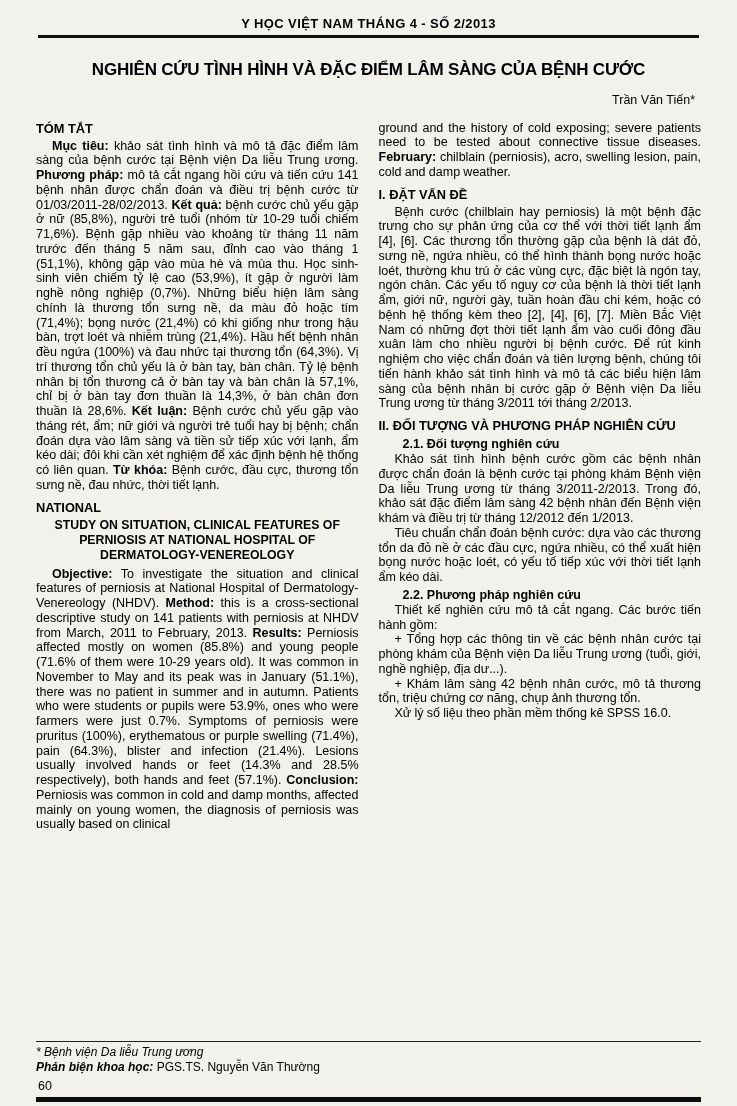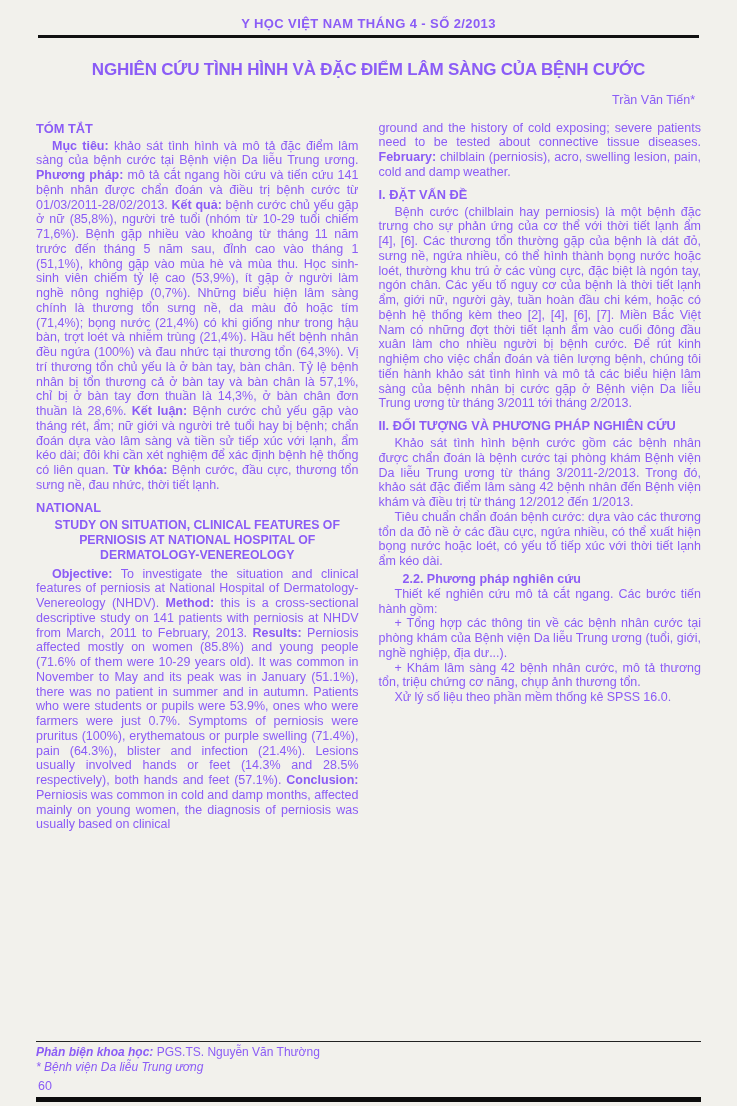--- a/index.html
+++ b/index.html
@@ -6,21 +6,21 @@
   html,body { width:737px; }
   body {
     width:737px; height:1106px;
     background:#e9e7e2;
     font-family:"Liberation Sans", sans-serif;
   }
   .page {
     position:relative;
     width:737px; height:1106px;
     background:#f2f1ec;
-    color:#8b5cf6;
+    color:#000000;
     padding:16px 36px 0 36px;
     overflow:hidden;
   }
   .journal-title {
     text-align:center;
     font-weight:bold;
     font-size:13px;
     letter-spacing:.4px;
     padding-bottom:4px;
   }
@@ -119,38 +119,39 @@
     </div>
 
     <div class="col">
       <p class="para"><span>ground and the history of cold exposing; severe patients need to be tested about connective tissue diseases. </span><span class="b">February:</span><span> chilblain (perniosis), acro, swelling lesion, pain, cold and damp weather.</span></p>
 
       <h2 class="sec-heading">I. ĐẶT VẤN ĐỀ</h2>
       <p class="para indent">Bệnh cước (chilblain hay perniosis) là một bệnh đặc trưng cho sự phản ứng của cơ thể với thời tiết lạnh ẩm [4], [6]. Các thương tổn thường gặp của bệnh là dát đỏ, sưng nề, ngứa nhiều, có thể hình thành bọng nước hoặc loét, thường khu trú ở các vùng cực, đặc biệt là ngón tay, ngón chân. Các yếu tố nguy cơ của bệnh là thời tiết lạnh ẩm, giới nữ, người gày, tuần hoàn đầu chi kém, hoặc có bệnh hệ thống kèm theo [2], [4], [6], [7]. Miền Bắc Việt Nam có những đợt thời tiết lạnh ẩm vào cuối đông đầu xuân làm cho nhiều người bị bệnh cước. Để rút kinh nghiệm cho việc chẩn đoán và tiên lượng bệnh, chúng tôi tiến hành khảo sát tình hình và mô tả các biểu hiện lâm sàng của bệnh nhân bị cước gặp ở Bệnh viện Da liễu Trung ương từ tháng 3/2011 tới tháng 2/2013.</p>
 
       <h2 class="sec-heading">II. ĐỐI TƯỢNG VÀ PHƯƠNG PHÁP NGHIÊN CỨU</h2>
 
+      <div class="subhead">2.1. Đối tượng nghiên cứu</div>
       <p class="para indent">Khảo sát tình hình bệnh cước gồm các bệnh nhân được chẩn đoán là bệnh cước tại phòng khám Bệnh viện Da liễu Trung ương từ tháng 3/2011-2/2013. Trong đó, khảo sát đặc điểm lâm sàng 42 bệnh nhân đến Bệnh viện khám và điều trị từ tháng 12/2012 đến 1/2013.</p>
       <p class="para indent">Tiêu chuẩn chẩn đoán bệnh cước: dựa vào các thương tổn da đỏ nề ở các đầu cực, ngứa nhiều, có thể xuất hiện bọng nước hoặc loét, có yếu tố tiếp xúc với thời tiết lạnh ẩm kéo dài.</p>
 
       <div class="subhead">2.2. Phương pháp nghiên cứu</div>
       <p class="para indent">Thiết kế nghiên cứu mô tả cắt ngang. Các bước tiến hành gồm:</p>
       <p class="para indent">+ Tổng hợp các thông tin về các bệnh nhân cước tại phòng khám của Bệnh viện Da liễu Trung ương (tuổi, giới, nghề nghiệp, địa dư...).</p>
       <p class="para indent">+ Khám lâm sàng 42 bệnh nhân cước, mô tả thương tổn, triệu chứng cơ năng, chụp ảnh thương tổn.</p>
       <p class="para indent">Xử lý số liệu theo phần mềm thống kê SPSS 16.0.</p>
     </div>
 
   </div>
 
   <footer class="page-footer">
     <div class="foot-rule"></div>
     <div class="footnote">
+      <span class="it">* Bệnh viện Da liễu Trung ương</span>
+    </div>
+    <div class="footnote">
       <span class="bi">Phản biện khoa học:</span>
       <span>PGS.TS. Nguyễn Văn Thường</span>
-    </div>
-    <div class="footnote">
-      <span class="it">* Bệnh viện Da liễu Trung ương</span>
     </div>
     <div class="page-number">60</div>
     <div class="bottom-rule"></div>
   </footer>
 
 </div>
 
 </body></html>

